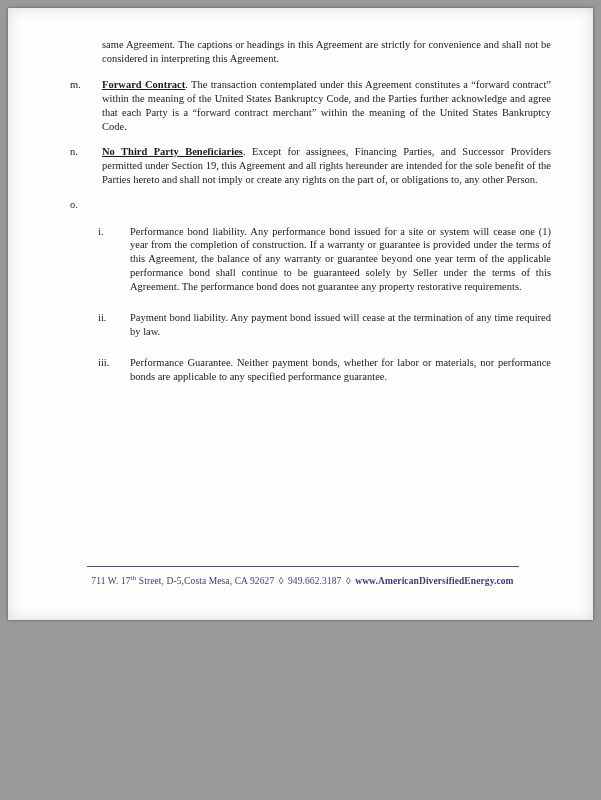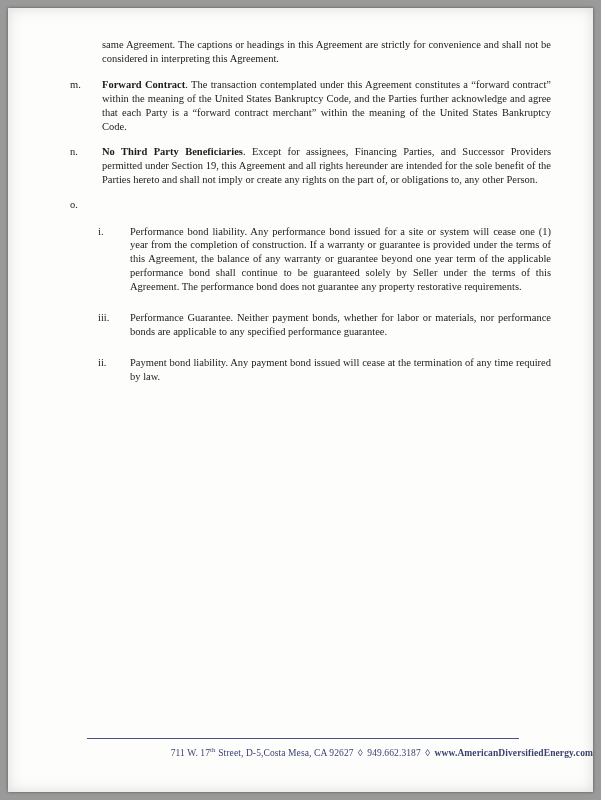--- a/index.html
+++ b/index.html
@@ -11,21 +11,21 @@
     width: 601px;
     height: 800px;
     overflow: hidden;
     font-family: "Liberation Serif", serif;
   }
   .page {
     position: absolute;
     left: 8px;
     top: 8px;
     width: 585px;
-    height: 784px;
+    height: 612px;
     background: #fdfdfb;
     box-shadow: 0 0 3px rgba(0,0,0,0.45);
     overflow: hidden;
   }
   .page-inner {
     position: absolute;
     left: 0; top: 0; right: 0; bottom: 0;
     padding: 30px 42px 0 42px;
     box-sizing: border-box;
   }
@@ -69,32 +69,33 @@
     align-items: flex-start;
     padding-left: 44px;
   }
   .sub-clause .clause-marker {
     width: 36px;
     flex: 0 0 36px;
     padding-left: 4px;
   }
   .b {
     font-weight: bold;
+    text-decoration: underline;
   }
   .u {
   }
   .heading-only {
     margin-bottom: 13px;
   }
   .footer {
     position: absolute;
     left: 4px;
     right: 0;
     bottom: 34px;
-    text-align: right;
+    text-align: center;
   }
   .footer-rule {
     width: 432px;
     margin: 0 auto 7px auto;
     border-top: 1px solid #4a4f86;
   }
   .footer-text {
     font-family: "Liberation Serif", serif;
     font-size: 9.5px;
     color: #3b3f72;
@@ -125,27 +126,27 @@
     <div class="clause heading-only">
       <div class="clause-marker">o.</div>
     </div>
 
     <div class="sub-clause">
       <div class="clause-marker">i.</div>
       <div class="clause-body para"><span class="u">Performance bond liability</span><span>.  Any performance bond issued for a site or system will cease one (1) year from the completion of construction. If a warranty or guarantee is provided under the terms of this Agreement, the balance of any warranty or guarantee beyond one year term of the applicable performance bond shall continue to be guaranteed solely by Seller under the terms of this Agreement. The performance bond does not guarantee any property restorative requirements.</span></div>
     </div>
 
     <div class="sub-clause">
-      <div class="clause-marker">iii.</div>
-      <div class="clause-body para"><span class="u">Performance Guarantee</span><span>.  Neither payment bonds, whether for labor or materials, nor performance bonds are applicable to any specified performance guarantee.</span></div>
+      <div class="clause-marker">ii.</div>
+      <div class="clause-body para"><span class="u">Payment bond liability</span><span>.  Any payment bond issued will cease at the termination of any time required by law.</span></div>
     </div>
 
     <div class="sub-clause">
-      <div class="clause-marker">ii.</div>
-      <div class="clause-body para"><span class="u">Payment bond liability</span><span>.  Any payment bond issued will cease at the termination of any time required by law.</span></div>
+      <div class="clause-marker">iii.</div>
+      <div class="clause-body para"><span class="u">Performance Guarantee</span><span>.  Neither payment bonds, whether for labor or materials, nor performance bonds are applicable to any specified performance guarantee.</span></div>
     </div>
 
   </div>
 
   <div class="footer">
     <div class="footer-rule"></div>
     <div class="footer-text"><span>711 W. 17</span><span class="sup">th</span><span> Street, D-5,Costa Mesa, CA 92627 </span><span class="dot">◊</span><span> 949.662.3187 </span><span class="dot">◊</span><span class="site"> www.AmericanDiversifiedEnergy.com</span></div>
   </div>
 
   <div class="scan-edge"></div>

